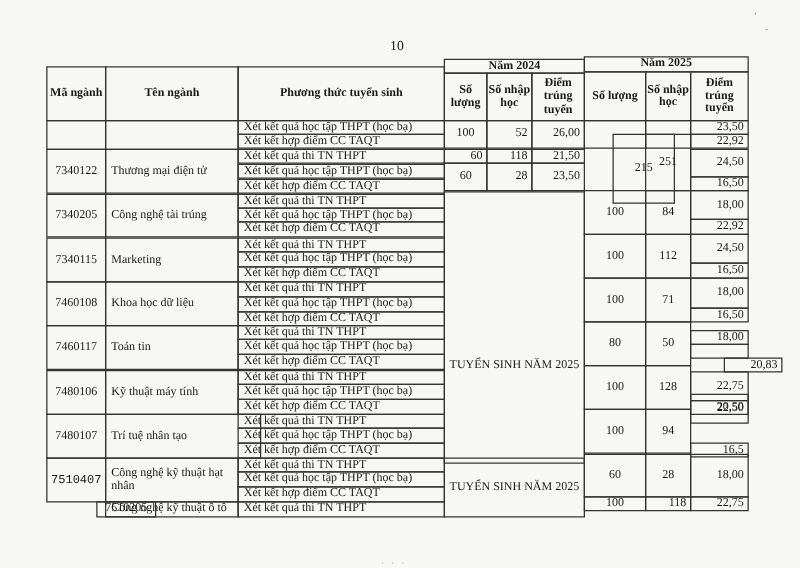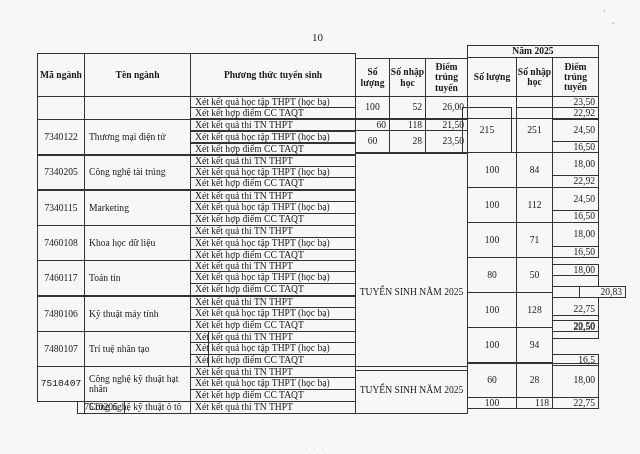--- a/index.html
+++ b/index.html
@@ -23,20 +23,21 @@
 <div class="page-num">10</div>
 <div class="mark" style="left:603px;top:5px;">،</div>
 <div class="mark" style="left:612px;top:22px;">ˆ</div>
 
 <div class="tbl">
 
   <div class="cell b" style="left:37px;top:53px;width:48px;height:44px;">Mã ngành</div>
   <div class="cell b" style="left:84px;top:53px;width:107px;height:44px;">Tên ngành</div>
   <div class="cell b" style="left:190px;top:53px;width:166px;height:44px;">Phương thức tuyển sinh</div>
 
+  <div class="cell b" style="left:355px;top:47px;width:113px;height:12px;">Năm 2024</div>
   <div class="cell b" style="left:467px;top:45px;width:132px;height:13px;">Năm 2025</div>
 
   <div class="cell b" style="left:355px;top:58px;width:35px;height:39px;">Số lượng</div>
   <div class="cell b" style="left:389px;top:58px;width:37px;height:39px;">Số nhập học</div>
   <div class="cell b" style="left:425px;top:58px;width:43px;height:39px;">Điểm trúng tuyển</div>
   <div class="cell b" style="left:467px;top:57px;width:50px;height:40px;">Số lượng</div>
   <div class="cell b" style="left:516px;top:57px;width:37px;height:40px;">Số nhập học</div>
   <div class="cell b" style="left:552px;top:57px;width:47px;height:40px;">Điểm trúng tuyển</div>
 
   <div class="cell" style="left:37px;top:96px;width:48px;height:24px;"></div>
@@ -55,21 +56,21 @@
   <div class="cell l" style="left:84px;top:119px;width:107px;height:36px;">Thương mại điện tử</div>
   <div class="cell l" style="left:190px;top:119px;width:166px;height:12px;">Xét kết quả thi TN THPT</div>
   <div class="cell l" style="left:190px;top:131px;width:166px;height:12px;">Xét kết quả học tập THPT (học bạ)</div>
   <div class="cell l" style="left:190px;top:143px;width:166px;height:12px;">Xét kết hợp điểm CC TAQT</div>
   <div class="cell r" style="left:355px;top:119px;width:35px;height:12px;">60</div>
   <div class="cell r" style="left:389px;top:119px;width:37px;height:12px;">118</div>
   <div class="cell r" style="left:425px;top:119px;width:43px;height:12px;">21,50</div>
   <div class="cell" style="left:355px;top:130px;width:35px;height:23px;">60</div>
   <div class="cell r" style="left:389px;top:130px;width:37px;height:23px;">28</div>
   <div class="cell r" style="left:425px;top:130px;width:43px;height:23px;">23,50</div>
-  <div class="cell" style="left:462px;top:107px;width:50px;height:46px;">215</div>
+  <div class="cell" style="left:490px;top:107px;width:50px;height:56px;">215</div>
   <div class="cell" style="left:516px;top:107px;width:37px;height:46px;">251</div>
   <div class="cell r" style="left:552px;top:119px;width:47px;height:23px;">24,50</div>
   <div class="cell r" style="left:552px;top:141px;width:47px;height:12px;">16,50</div>
 
   <div class="cell wrap" style="left:355px;top:153px;width:113px;height:218px;padding-top:60px;">TUYỂN SINH NĂM 2025</div>
 
   <div class="cell" style="left:37px;top:155px;width:48px;height:35px;">7340205</div>
   <div class="cell l" style="left:84px;top:155px;width:107px;height:35px;">Công nghệ tài trúng</div>
   <div class="cell l" style="left:190px;top:155px;width:166px;height:12px;">Xét kết quả thi TN THPT</div>
   <div class="cell l" style="left:190px;top:166px;width:166px;height:12px;">Xét kết quả học tập THPT (học bạ)</div>

